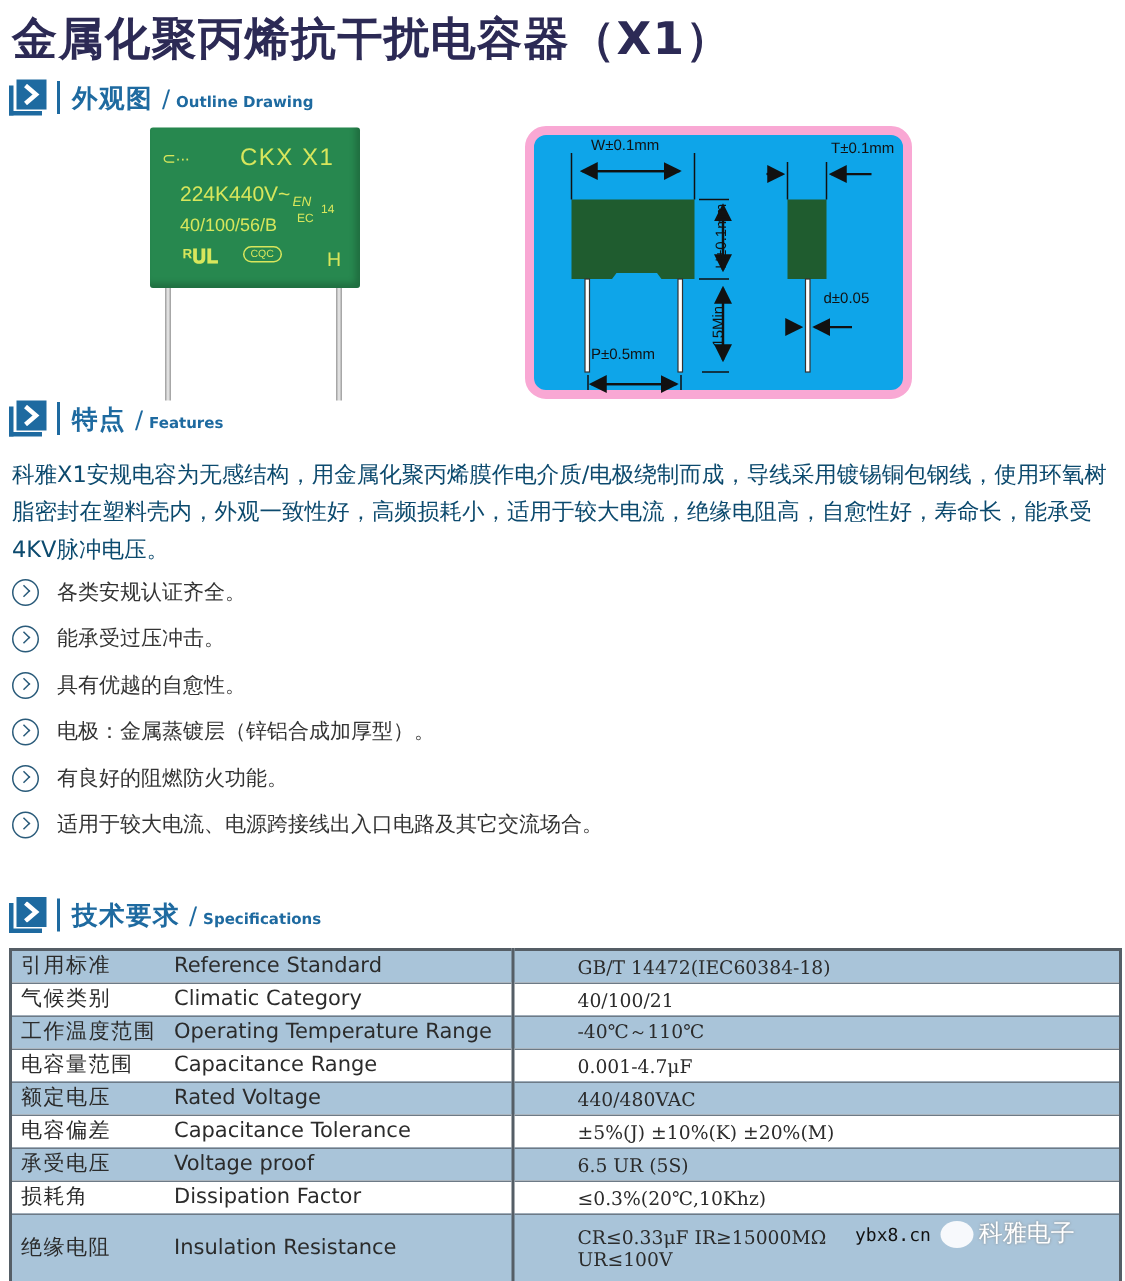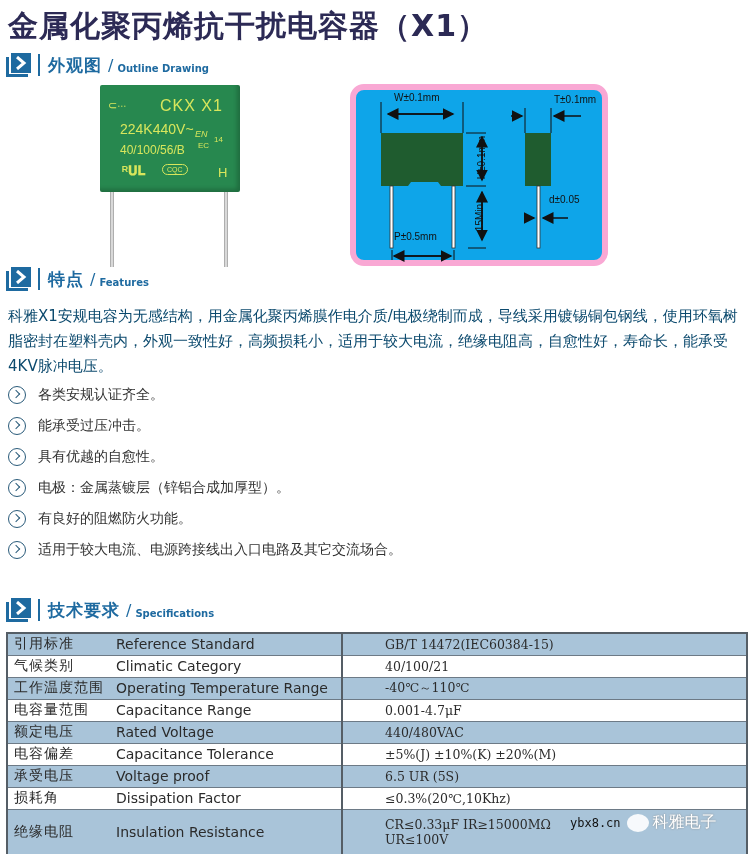--- a/index.html
+++ b/index.html
@@ -222,21 +222,21 @@
   <span class="sec-cn">技术要求</span>
   <span class="sec-slash">/</span>
   <span class="sec-en">Specifications</span>
 </div>
 
 <table class="spec">
   <tbody>
       <tr class="blue">
     <td class="cn">引用标准</td>
     <td class="en">Reference Standard</td>
-    <td class="val">GB/T 14472(IEC60384-15)</td>
+    <td class="val">GB/T 14472(IEC60384-18)</td>
   </tr>
   <tr class="white">
     <td class="cn">气候类别</td>
     <td class="en">Climatic Category</td>
     <td class="val">40/100/21</td>
   </tr>
   <tr class="blue">
     <td class="cn">工作温度范围</td>
     <td class="en">Operating Temperature Range</td>
     <td class="val">-40℃～110℃</td>

